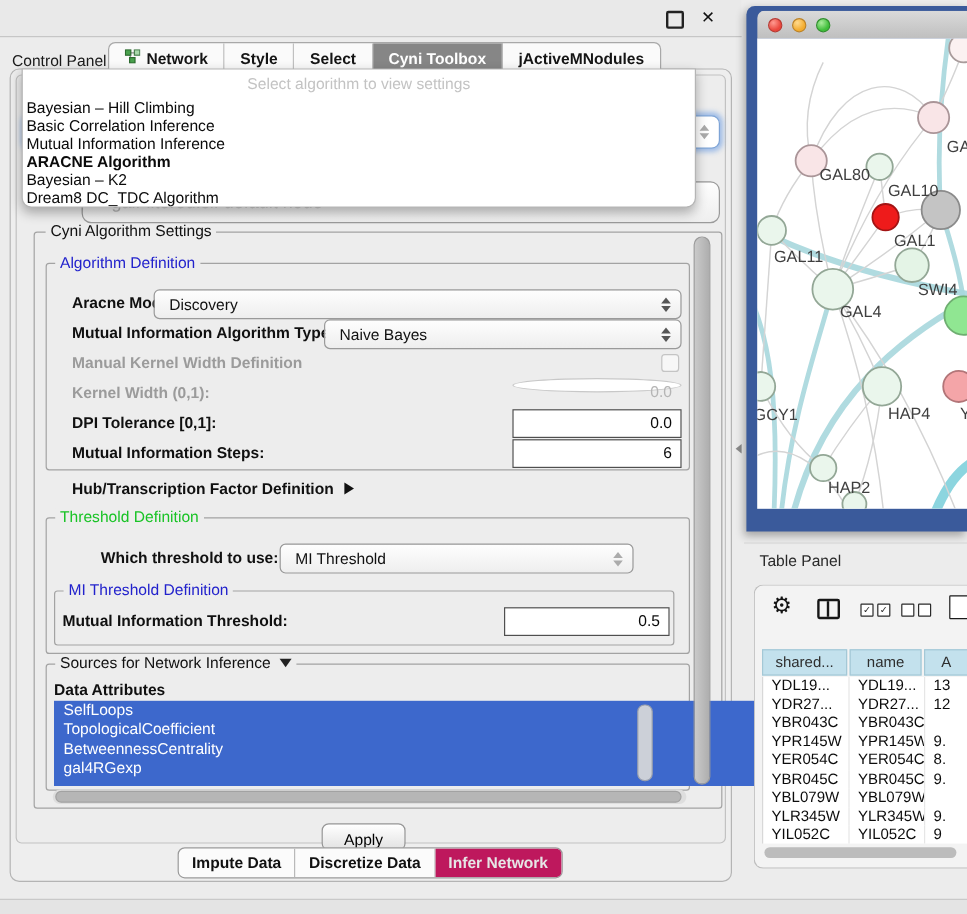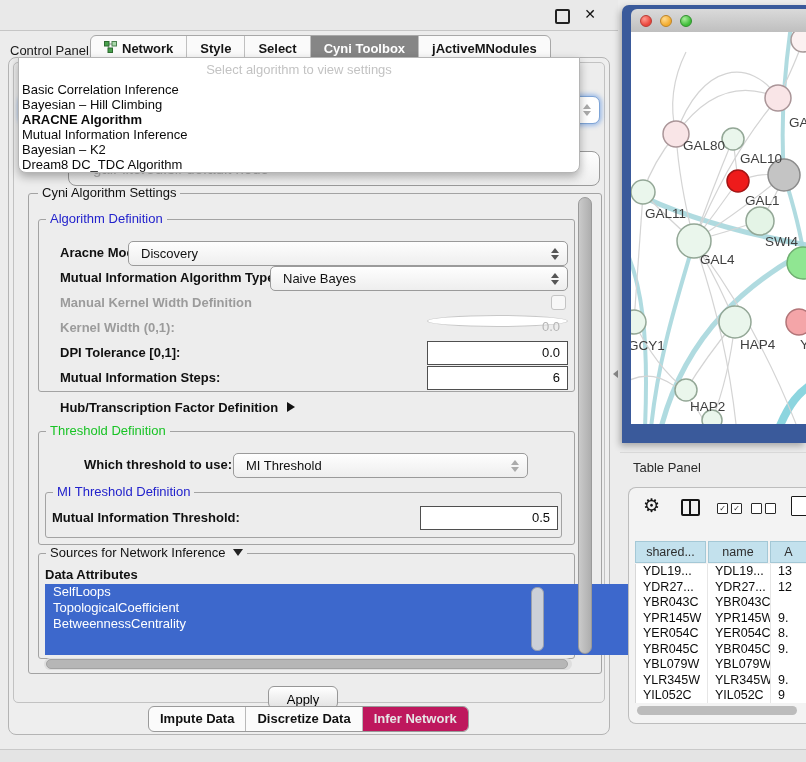--- a/index.html
+++ b/index.html
@@ -183,24 +183,24 @@
         <i class="dn"></i>
       </span>
   </div>
   <div class="jcombo combo-net">
     <span>galFiltered.sif default node</span>
   </div>
 
   <div class="dropdown">
     <div class="dd-placeholder">Select algorithm to view settings</div>
     <div id="dd-items">
+        <div class="dd-item">Bayesian – Hill Climbing</div>
         <div class="dd-item">Basic Correlation Inference</div>
-        <div class="dd-item">Bayesian – Hill Climbing</div>
+        <div class="dd-item">Mutual Information Inference</div>
         <div class="dd-item bold">ARACNE Algorithm</div>
-        <div class="dd-item">Mutual Information Inference</div>
         <div class="dd-item">Bayesian – K2</div>
         <div class="dd-item">Dream8 DC_TDC Algorithm</div>
       </div>
   </div>
 
   <div class="group" style="left:28px;top:193px;width:572px;height:479px;"></div>
   <span class="grouplabel" style="left:38px;top:186px;color:#111;">Cyni Algorithm Settings</span>
 
   <div class="group" style="left:38px;top:219px;width:535px;height:171px;"></div>
   <span class="grouplabel" style="left:46px;top:212px;color:#2222cc;">Algorithm Definition</span>
@@ -257,20 +257,21 @@
   <span class="lbl" style="left:52px;top:511px;">Mutual Information Threshold:</span>
   <div class="field dark" style="left:420px;top:506px;width:138px;">0.5</div>
 
   <div class="group" style="left:38px;top:553px;width:535px;height:104px;"></div>
   <span class="grouplabel" style="left:46px;top:546px;color:#111;"><span>Sources for Network Inference</span><span class="tri-down"></span></span>
   <span class="lbl" style="left:45px;top:568px;">Data Attributes</span>
   <div class="attr-list" id="attr-list">
       <div class="attr-item">SelfLoops</div>
       <div class="attr-item">TopologicalCoefficient</div>
       <div class="attr-item">BetweennessCentrality</div>
+      <div class="attr-item">gal4RGexp</div>
     </div>
   <div class="attr-sb"></div>
 
   <div class="vsb-thumb"></div>
   <div class="hsb-track"></div>
   <div class="hsb-thumb"></div>
 
   <button class="apply-btn">Apply</button>
 
   <div class="btabs" id="btabs">

